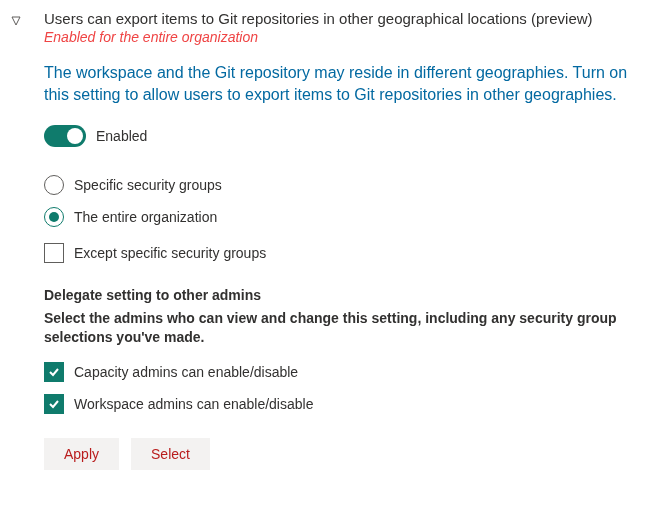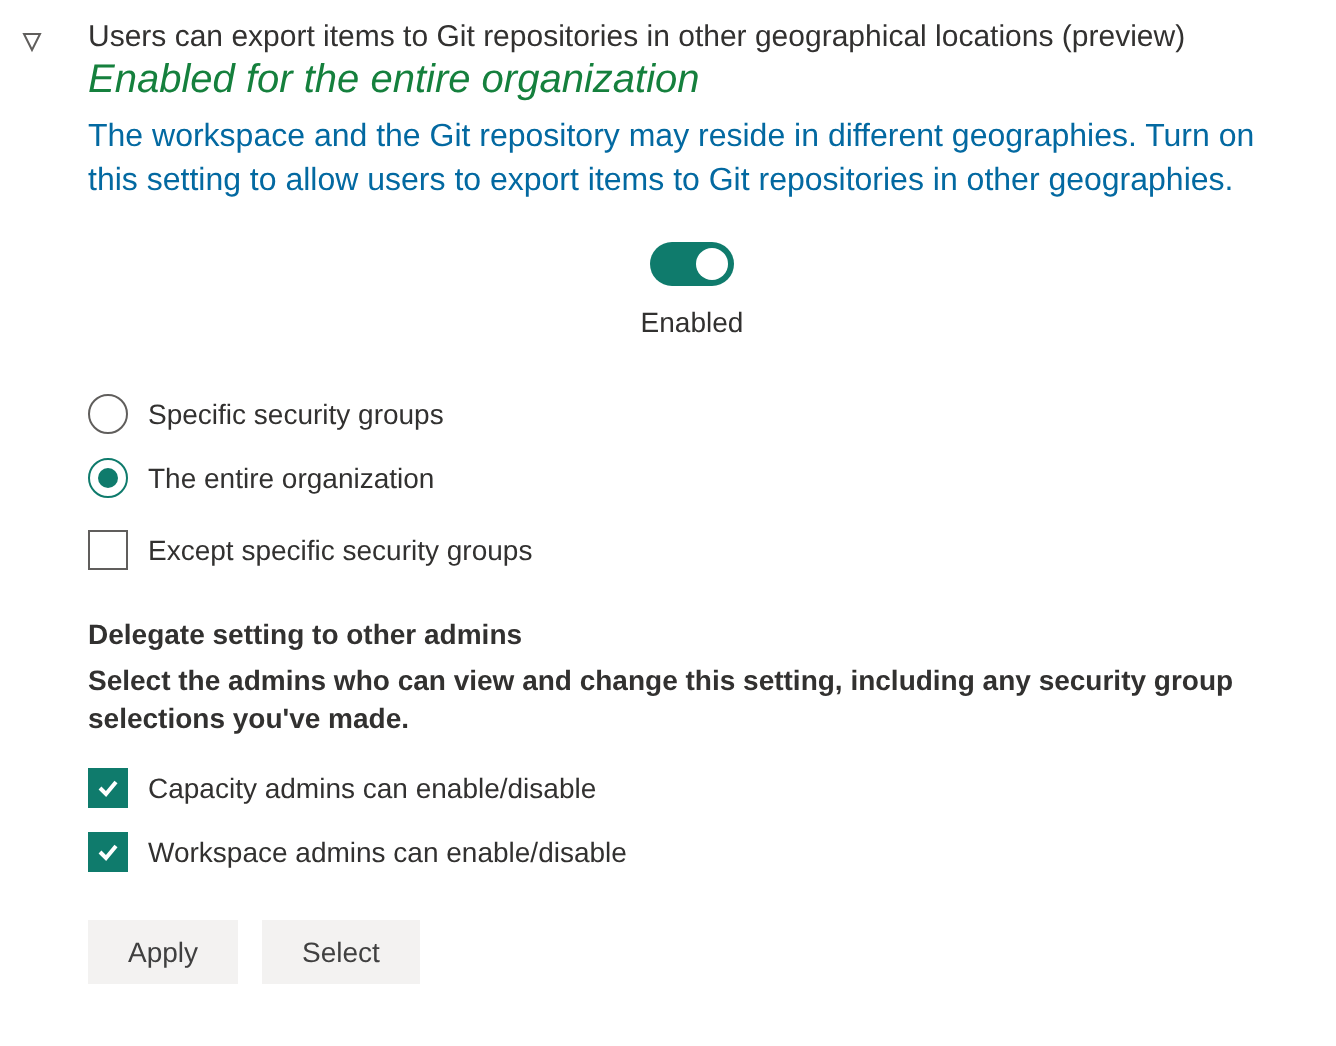--- a/index.html
+++ b/index.html
@@ -14,23 +14,23 @@
     .setting-container { display: flex; gap: 20px; }
     .collapse-icon {
       flex-shrink: 0;
       width: 14px;
       height: 14px;
       margin-top: 4px;
       cursor: pointer;
     }
     .content { flex: 1; }
     .title { font-size: 15px; font-weight: 400; color: #323130; margin-bottom: 2px; }
-    .subtitle { font-style: italic; color: #15803d; font-size: 20px; margin-bottom: 6px; }
+    .subtitle { font-style: italic; color: #ef4444; font-size: 14px; margin-bottom: 17px; }
     .description { color: #0369a1; font-size: 16px; line-height: 1.4; margin-bottom: 18px; }
-    .toggle-row { display: flex; align-items: center; gap: 10px; margin-bottom: 28px; flex-direction: column; }
+    .toggle-row { display: flex; align-items: center; gap: 10px; margin-bottom: 28px; }
     .toggle {
       width: 42px; height: 22px; border-radius: 11px;
       background: #0f7b6c; position: relative; cursor: pointer;
       flex-shrink: 0;
     }
     .toggle-thumb {
       position: absolute; right: 3px; top: 3px;
       width: 16px; height: 16px; border-radius: 50%; background: #fff;
     }
     .toggle-label { font-size: 14px; }
@@ -50,21 +50,21 @@
     }
     .checkbox.checked { background: #0f7b6c; border-color: #0f7b6c; }
     .checkbox.checked svg { display: block; }
     .checkbox svg { display: none; }
     .except-row { margin-top: 16px; margin-bottom: 24px; }
     .delegate-heading { font-weight: 600; font-size: 14px; margin-bottom: 6px; }
     .delegate-desc { color: #323130; font-size: 14px; line-height: 1.4; margin-bottom: 14px; font-weight: bold; }
     .buttons-row { display: flex; gap: 12px; margin-top: 24px; }
     .btn {
       padding: 8px 20px; font-size: 14px; border: none;
-      background: #f3f2f1; color: #404040; cursor: default;
+      background: #f3f2f1; color: #b91c1c; cursor: default;
       font-family: inherit;
     }
   </style>
 </head>
 <body>
 
 <div class="setting-container">
   <div class="collapse-icon">
     <svg viewBox="0 0 12 12" width="12" height="12">
       <path d="M2 2 L10 2 L6 10 Z" fill="none" stroke="#605e5c" stroke-width="1"></path>

